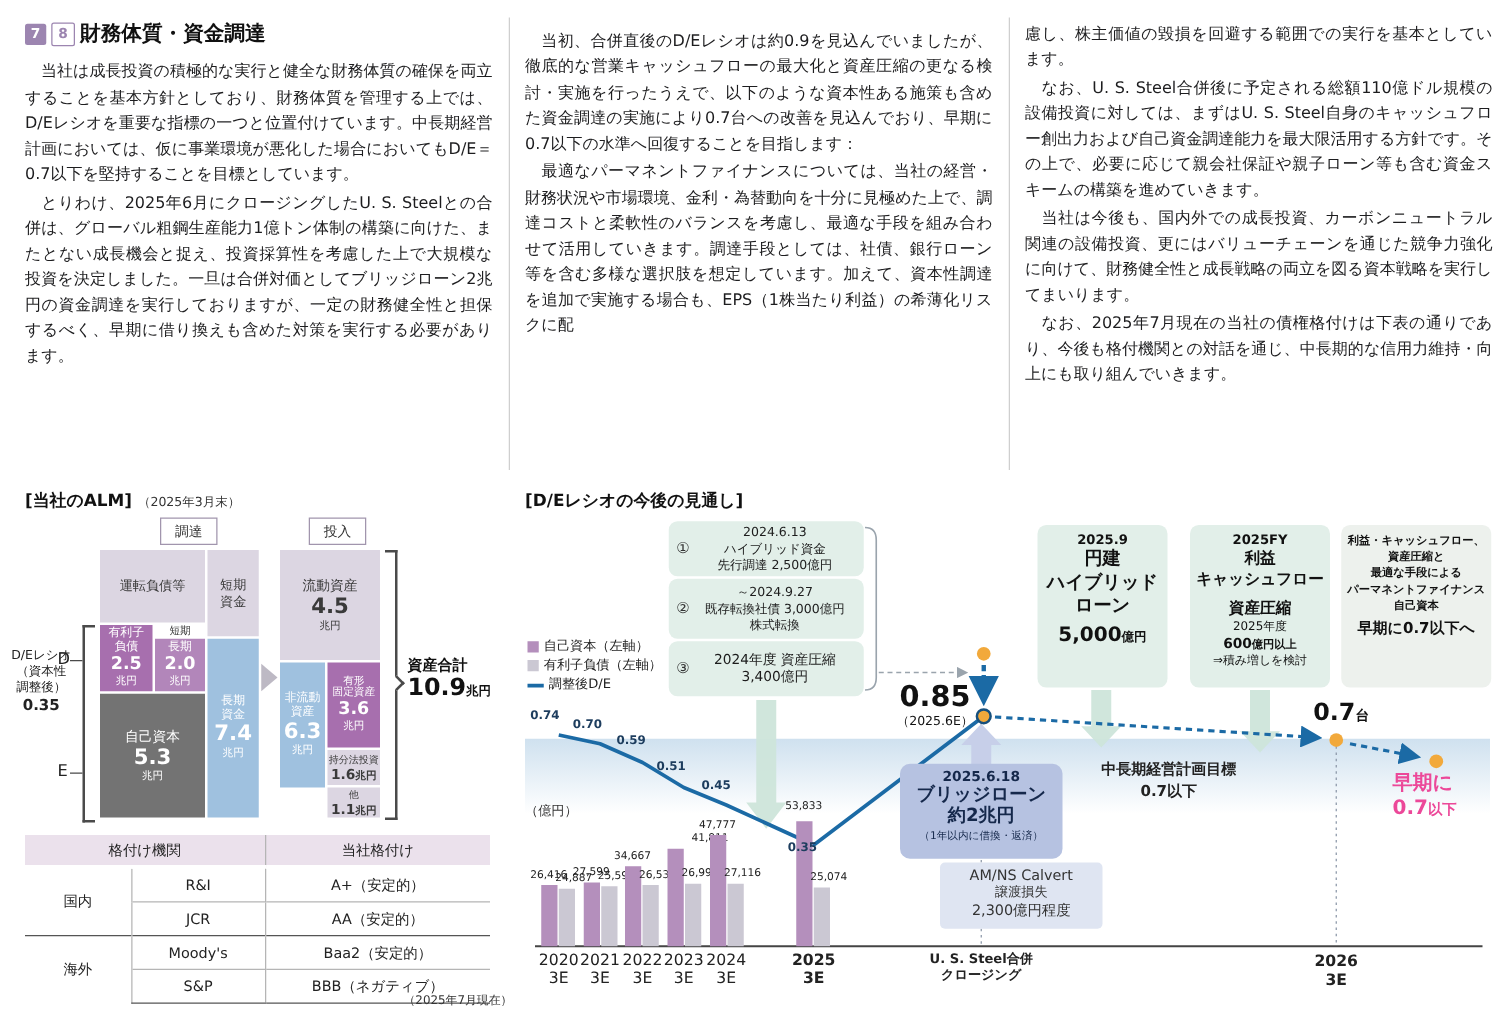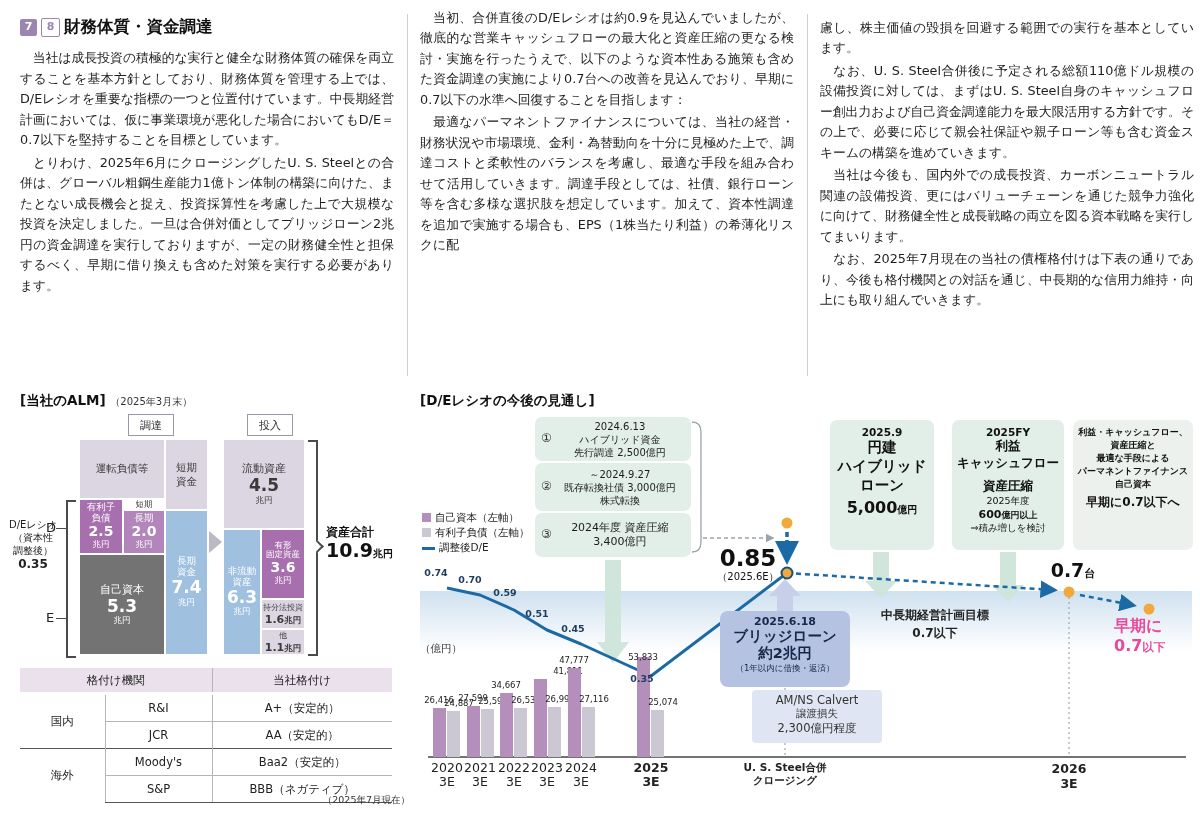--- a/index.html
+++ b/index.html
@@ -100,21 +100,21 @@
   <div class="col" style="left:20px;">
     <div class="headline">
       <span class="badge badge-fill">7</span>
       <span class="badge badge-line">8</span>
       <h1>財務体質・資金調達</h1>
     </div>
     <p>　当社は成長投資の積極的な実行と健全な財務体質の確保を両立することを基本方針としており、財務体質を管理する上では、D/Eレシオを重要な指標の一つと位置付けています。中長期経営計画においては、仮に事業環境が悪化した場合においてもD/E＝0.7以下を堅持することを目標としています。</p>
     <p>　とりわけ、2025年6月にクロージングしたU. S. Steelとの合併は、グローバル粗鋼生産能力1億トン体制の構築に向けた、またとない成長機会と捉え、投資採算性を考慮した上で大規模な投資を決定しました。一旦は合併対価としてブリッジローン2兆円の資金調達を実行しておりますが、一定の財務健全性と担保するべく、早期に借り換えも含めた対策を実行する必要があります。</p>
   </div>
 
-  <div class="col" style="left:420px;top:8px;">
+  <div class="col" style="left:420px;top:24px;">
     <p>　当初、合併直後のD/Eレシオは約0.9を見込んでいましたが、徹底的な営業キャッシュフローの最大化と資産圧縮の更なる検討・実施を行ったうえで、以下のような資本性ある施策も含めた資金調達の実施により0.7台への改善を見込んでおり、早期に0.7以下の水準へ回復することを目指します：</p>
     <p>　最適なパーマネントファイナンスについては、当社の経営・財務状況や市場環境、金利・為替動向を十分に見極めた上で、調達コストと柔軟性のバランスを考慮し、最適な手段を組み合わせて活用していきます。調達手段としては、社債、銀行ローン等を含む多様な選択肢を想定しています。加えて、資本性調達を追加で実施する場合も、EPS（1株当たり利益）の希薄化リスクに配</p>
   </div>
 
   <div class="col" style="left:820px;top:18px;">
     <p>慮し、株主価値の毀損を回避する範囲での実行を基本としています。</p>
     <p>　なお、U. S. Steel合併後に予定される総額110億ドル規模の設備投資に対しては、まずはU. S. Steel自身のキャッシュフロー創出力および自己資金調達能力を最大限活用する方針です。その上で、必要に応じて親会社保証や親子ローン等も含む資金スキームの構築を進めていきます。</p>
     <p>　当社は今後も、国内外での成長投資、カーボンニュートラル関連の設備投資、更にはバリューチェーンを通じた競争力強化に向けて、財務健全性と成長戦略の両立を図る資本戦略を実行してまいります。</p>
     <p>　なお、2025年7月現在の当社の債権格付けは下表の通りであり、今後も格付機関との対話を通じ、中長期的な信用力維持・向上にも取り組んでいきます。</p>
   </div>
@@ -155,21 +155,21 @@
         <span class="unit">兆円</span>
     </div>
 
     <div class="alm-arrow" style="left:189px;top:139px;"></div>
 
     <div class="abox light" style="left:204px;top:48px;width:80px;height:88px;">
       <span style="font-size:11px;">流動資産</span>
       <span class="bignum">4.5</span>
         <span class="unit">兆円</span>
     </div>
-    <div class="abox blue" style="left:204px;top:138px;width:36px;height:124px;">
+    <div class="abox blue" style="left:204px;top:138px;width:36px;height:100px;">
       <span class="small-lbl">非流動</span>
         <span class="small-lbl">資産</span>
       <span class="bignum">6.3</span>
         <span class="unit">兆円</span>
     </div>
     <div class="abox purple-d" style="left:242px;top:138px;width:42px;height:68px;">
       <span class="small-lbl" style="font-size:8.5px;">有形</span>
       <span class="small-lbl" style="font-size:8.5px;">固定資産</span>
       <span class="midnum">3.6</span>
         <span class="unit">兆円</span>
@@ -320,21 +320,21 @@
         <div class="bar" style="left: 148px; top: 276px; height: 89px; background: rgb(180, 143, 188);"></div>
         <div class="bar" style="left: 162px; top: 315px; height: 50px; background: rgb(203, 200, 211);"></div>
         <div class="bar-val" style="left: 137px; top: 263px;">47,777</div>
         <div class="bar-val" style="left: 157px; top: 302px;">27,116</div>
         <div class="tick" style="left: 139px; top: 369px;">
           <div>2024</div>
           <div>3E</div>
         </div>
         <div class="bar" style="left: 217px; top: 265px; height: 100px; background: rgb(180, 143, 188);"></div>
         <div class="bar" style="left: 231px; top: 318px; height: 47px; background: rgb(203, 200, 211);"></div>
-        <div class="bar-val" style="left: 206px; top: 260px;">53,833</div>
+        <div class="bar-val" style="left: 206px; top: 248px;">53,833</div>
         <div class="bar-val" style="left: 226px; top: 305px;">25,074</div>
         <div class="tick bold" style="left: 209px; top: 369px;">
           <div>2025</div>
           <div>3E</div>
         </div>
         <div class="de-val" style="left: 1px; top: 175px;">0.74</div>
         <div class="de-val" style="left: 35px; top: 182px;">0.70</div>
         <div class="de-val" style="left: 70px; top: 195px;">0.59</div>
         <div class="de-val" style="left: 102px; top: 216px;">0.51</div>
         <div class="de-val" style="left: 138px; top: 231px;">0.45</div>

